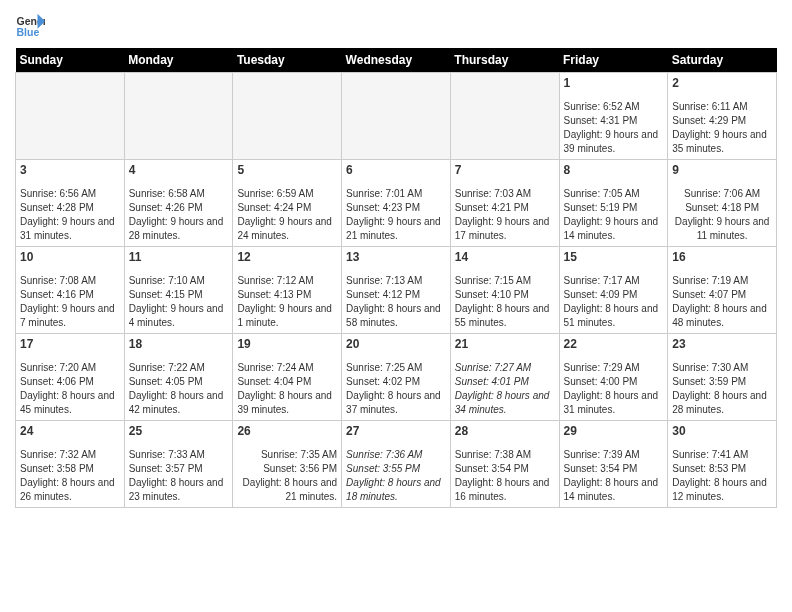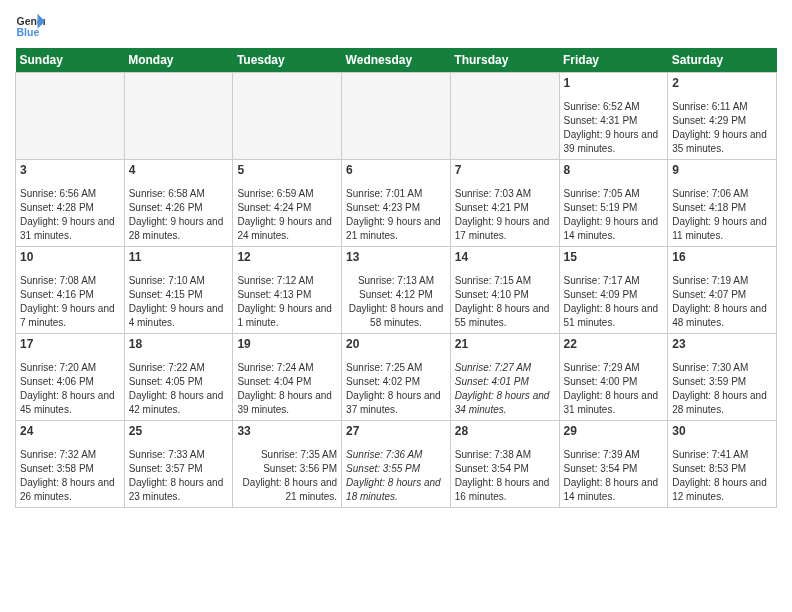--- a/index.html
+++ b/index.html
@@ -40,21 +40,21 @@
     .location {
       font-size: 14px;
       color: #555;
     }
     table {
       width: 100%;
       border-collapse: collapse;
       table-layout: fixed;
     }
     th {
-      background-color: #15803d;
+      background-color: #000000;
       color: #fff;
       font-size: 12px;
       padding: 5px 4px;
       text-align: left;
       font-weight: bold;
     }
     td {
       border: 1px solid #ccc;
       vertical-align: top;
       padding: 3px 4px;
@@ -165,21 +165,21 @@
 Daylight: 9 hours and 17 minutes.</div>
           </td>
           <td>
             <span class="day-num">8</span>
             <div class="day-info" style="white-space: pre-line;">Sunrise: 7:05 AM
 Sunset: 5:19 PM
 Daylight: 9 hours and 14 minutes.</div>
           </td>
           <td>
             <span class="day-num">9</span>
-            <div class="day-info" style="white-space: pre-line;">Sunrise: 7:06 AM
+            <div class="day-info" style="white-space: pre-line; text-align: center;">Sunrise: 7:06 AM
 Sunset: 4:18 PM
 Daylight: 9 hours and 11 minutes.</div>
           </td>
         </tr>
         <tr>
           <td>
             <span class="day-num">10</span>
             <div class="day-info" style="white-space: pre-line;">Sunrise: 7:08 AM
 Sunset: 4:16 PM
 Daylight: 9 hours and 7 minutes.</div>
@@ -191,21 +191,21 @@
 Daylight: 9 hours and 4 minutes.</div>
           </td>
           <td>
             <span class="day-num">12</span>
             <div class="day-info" style="white-space: pre-line;">Sunrise: 7:12 AM
 Sunset: 4:13 PM
 Daylight: 9 hours and 1 minute.</div>
           </td>
           <td>
             <span class="day-num">13</span>
-            <div class="day-info" style="white-space: pre-line; text-align: center;">Sunrise: 7:13 AM
+            <div class="day-info" style="white-space: pre-line;">Sunrise: 7:13 AM
 Sunset: 4:12 PM
 Daylight: 8 hours and 58 minutes.</div>
           </td>
           <td>
             <span class="day-num">14</span>
             <div class="day-info" style="white-space: pre-line;">Sunrise: 7:15 AM
 Sunset: 4:10 PM
 Daylight: 8 hours and 55 minutes.</div>
           </td>
           <td>
@@ -272,21 +272,21 @@
 Sunset: 3:58 PM
 Daylight: 8 hours and 26 minutes.</div>
           </td>
           <td>
             <span class="day-num">25</span>
             <div class="day-info" style="white-space: pre-line;">Sunrise: 7:33 AM
 Sunset: 3:57 PM
 Daylight: 8 hours and 23 minutes.</div>
           </td>
           <td>
-            <span class="day-num">33</span>
+            <span class="day-num">26</span>
             <div class="day-info" style="white-space: pre-line; text-align: right;">Sunrise: 7:35 AM
 Sunset: 3:56 PM
 Daylight: 8 hours and 21 minutes.</div>
           </td>
           <td>
             <span class="day-num">27</span>
             <div class="day-info" style="white-space: pre-line; font-style: italic;">Sunrise: 7:36 AM
 Sunset: 3:55 PM
 Daylight: 8 hours and 18 minutes.</div>
           </td>

